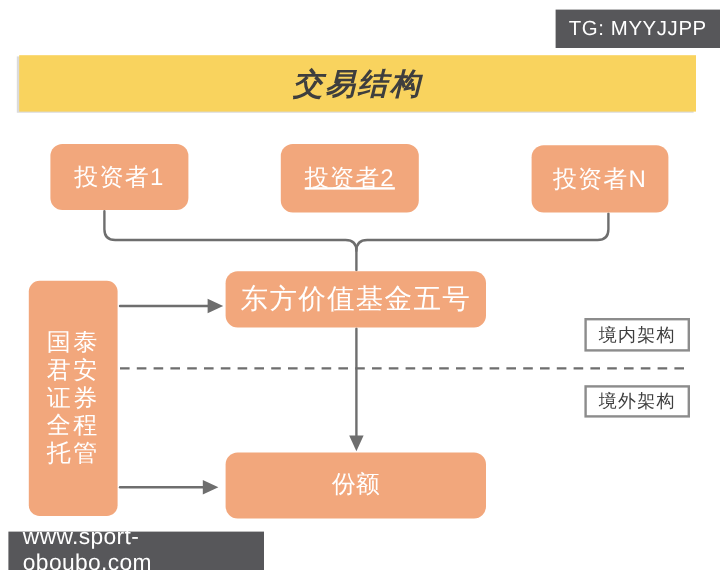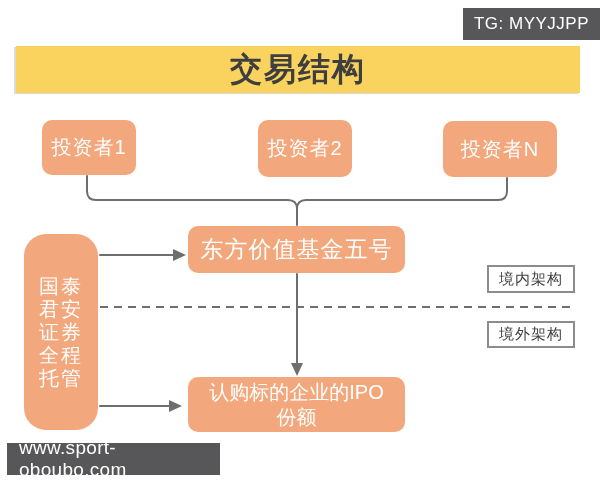--- a/index.html
+++ b/index.html
@@ -11,32 +11,32 @@
   .canvas{position:relative;width:600px;height:480px;background:#fff;overflow:hidden;}
   .overlay{position:absolute;left:0;top:0;width:600px;height:480px;}
   .ln{stroke:var(--line);stroke-width:2;fill:none;stroke-linecap:round;stroke-linejoin:round;}
   .ln-dash{stroke:var(--line);stroke-width:2;fill:none;stroke-dasharray:8 6;}
   .head{fill:var(--line);stroke:none;}
 
   .badge{position:absolute;left:463px;top:8px;width:137px;height:32px;
     background:var(--badgebg);color:#ffffff;font-size:17px;letter-spacing:.5px;
     display:flex;align-items:center;justify-content:center;}
   .banner{position:absolute;left:16px;top:46px;width:564px;height:47px;
-    background:var(--yellow);color:var(--textdark);font-size:32px;font-weight:bold;
+    background:var(--yellow);color:var(--textdark);font-size:25px;font-weight:bold;
     letter-spacing:2px;display:flex;align-items:center;justify-content:center;
-    box-shadow:-2px 1px 0 rgba(0,0,0,.14);}
+    box-shadow:-2px 1px 0 rgba(0,0,0,.14);font-style:italic;}
   .node{position:absolute;background:var(--orange);color:var(--whitetext);
     border-radius:10px;display:flex;align-items:center;justify-content:center;
     text-align:center;}
-  .inv{width:94px;height:55px;font-size:20px;letter-spacing:1px;}
+  .inv{width:115px;height:55px;font-size:20px;letter-spacing:1px;}
   #inv1{left:42px;top:120px;}
-  #inv2{left:258px;top:120px;height:57px;}
+  #inv2{left:234px;top:120px;height:57px;text-decoration:underline;}
   #inv3{left:443px;top:121px;width:114px;height:56px;}
   .fund{left:188px;top:226px;width:217px;height:47px;font-size:23px;letter-spacing:1px;}
-  .custodian{left:24px;top:234px;width:74px;height:196px;border-radius:22px;
+  .custodian{left:24px;top:234px;width:74px;height:196px;border-radius:9px;
     flex-direction:column;font-size:20px;line-height:23px;letter-spacing:2px;}
   .ipo{left:188px;top:377px;width:217px;height:55px;font-size:20px;line-height:25px;
     flex-direction:column;}
   .qdii{position:absolute;left:310px;top:310px;color:var(--textdark);font-size:17px;
     line-height:19px;}
   .qdii span{display:block;}
   .region{position:absolute;left:487px;width:88px;height:28px;background:#fff;
     border:2px solid var(--boxborder);box-sizing:border-box;color:var(--textdark);
     font-size:15px;display:flex;align-items:center;justify-content:center;letter-spacing:1px;}
   #region-domestic{top:265px;}
@@ -84,19 +84,18 @@
     <span class="blk">证券</span>
     <span class="blk">全程</span>
     <span class="blk">托管</span>
   </div>
 
 
   <div class="region" id="region-offshore">境外架构</div>
   <div class="region" id="region-domestic">境内架构</div>
 
   <div class="node ipo">
-    <span class="blk">认购标的企业的IPO</span>
     <span class="blk">份额</span>
   </div>
 
   <div class="watermark">www.sport-oboubo.com</div>
 
 </div>
 
 </body></html>

